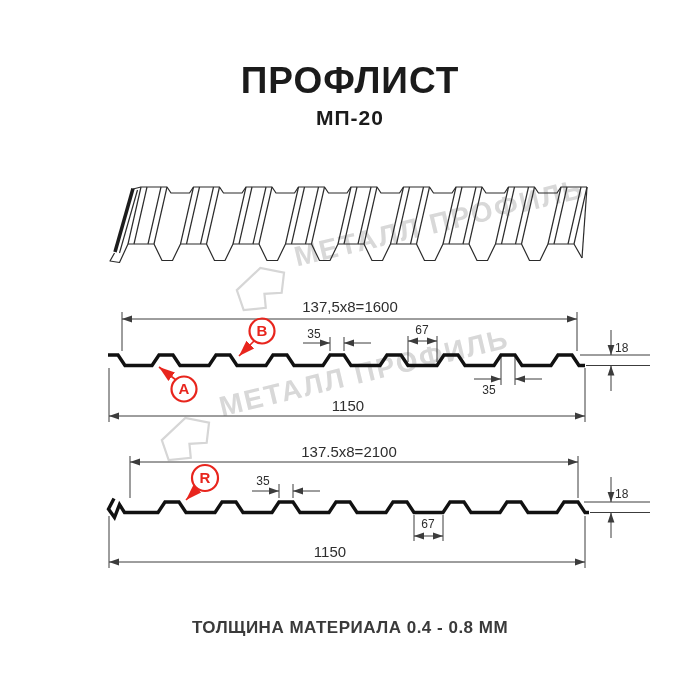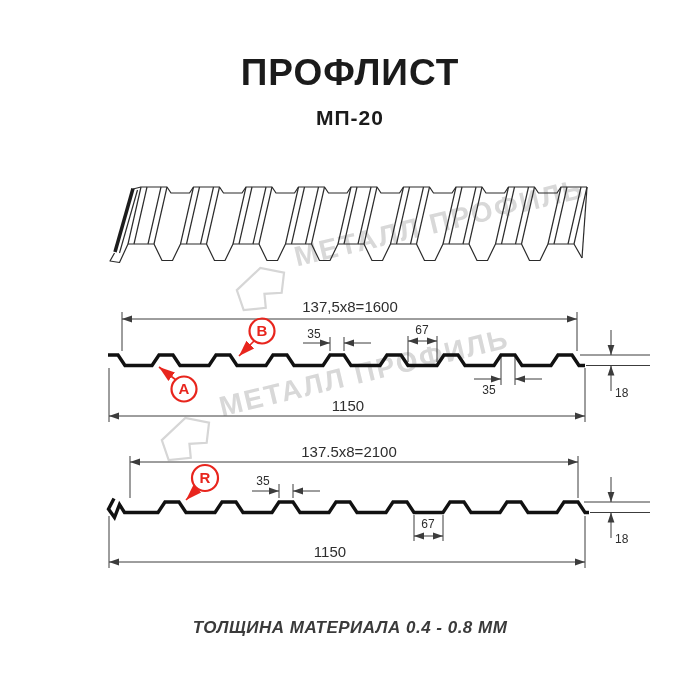--- a/index.html
+++ b/index.html
@@ -1,35 +1,35 @@
 <!DOCTYPE html>
 <html><head>
 <meta charset="utf-8">
 <style>
   html,body{margin:0;padding:0;background:#ffffff;}
   .canvas{position:relative;width:700px;height:700px;background:#ffffff;overflow:hidden;
           font-family:"Liberation Sans", sans-serif;}
-  .title{position:absolute;left:0;top:52px;width:700px;text-align:center;
+  .title{position:absolute;left:0;top:60px;width:700px;text-align:center;
          font-size:37px;font-weight:800;letter-spacing:1px;color:#1b1b1b;}
   .subtitle{position:absolute;left:0;top:106px;width:700px;text-align:center;
          font-size:21px;font-weight:700;letter-spacing:1px;color:#1b1b1b;}
   .footer{position:absolute;left:0;top:618px;width:700px;text-align:center;
-         font-size:17px;font-weight:600;letter-spacing:.5px;color:#3a3a3a;font-style:italic;}
+         font-size:17px;font-weight:600;letter-spacing:.5px;color:#3a3a3a;}
   .watermark{position:absolute;display:flex;align-items:flex-start;color:#d8d8d8;
          font-weight:700;font-size:28px;letter-spacing:2px;white-space:nowrap;z-index:1;}
   .watermark .wm-text{display:inline-block;}
   .watermark svg{margin-right:10px;}
   .wm1{left:225px;top:258px;transform:rotate(-13.5deg);transform-origin:left top;}
   .wm2{left:150px;top:408px;transform:rotate(-13.5deg);transform-origin:left top;}
   .wm-logo-shift{margin-top:16px;}
   #drawing{position:absolute;left:0;top:0;z-index:2;}
   .dim{position:absolute;z-index:3;font-size:15px;color:#2e2e2e;white-space:nowrap;
        transform:translate(-50%,-50%);}
   .dim.small{font-size:12px;}
-  .dim.left-anchor{transform:translate(0,-50%);margin-top:45px;}
+  .dim.left-anchor{transform:translate(0,-50%);}
   .marklabel{position:absolute;z-index:4;font-size:15px;font-weight:700;color:#e8251d;
        transform:translate(-50%,-54%);}
 </style>
 </head>
 <body>
 
 <div class="canvas">
 
   <div class="title">ПРОФЛИСТ</div>
   <div class="subtitle">МП-20</div>

